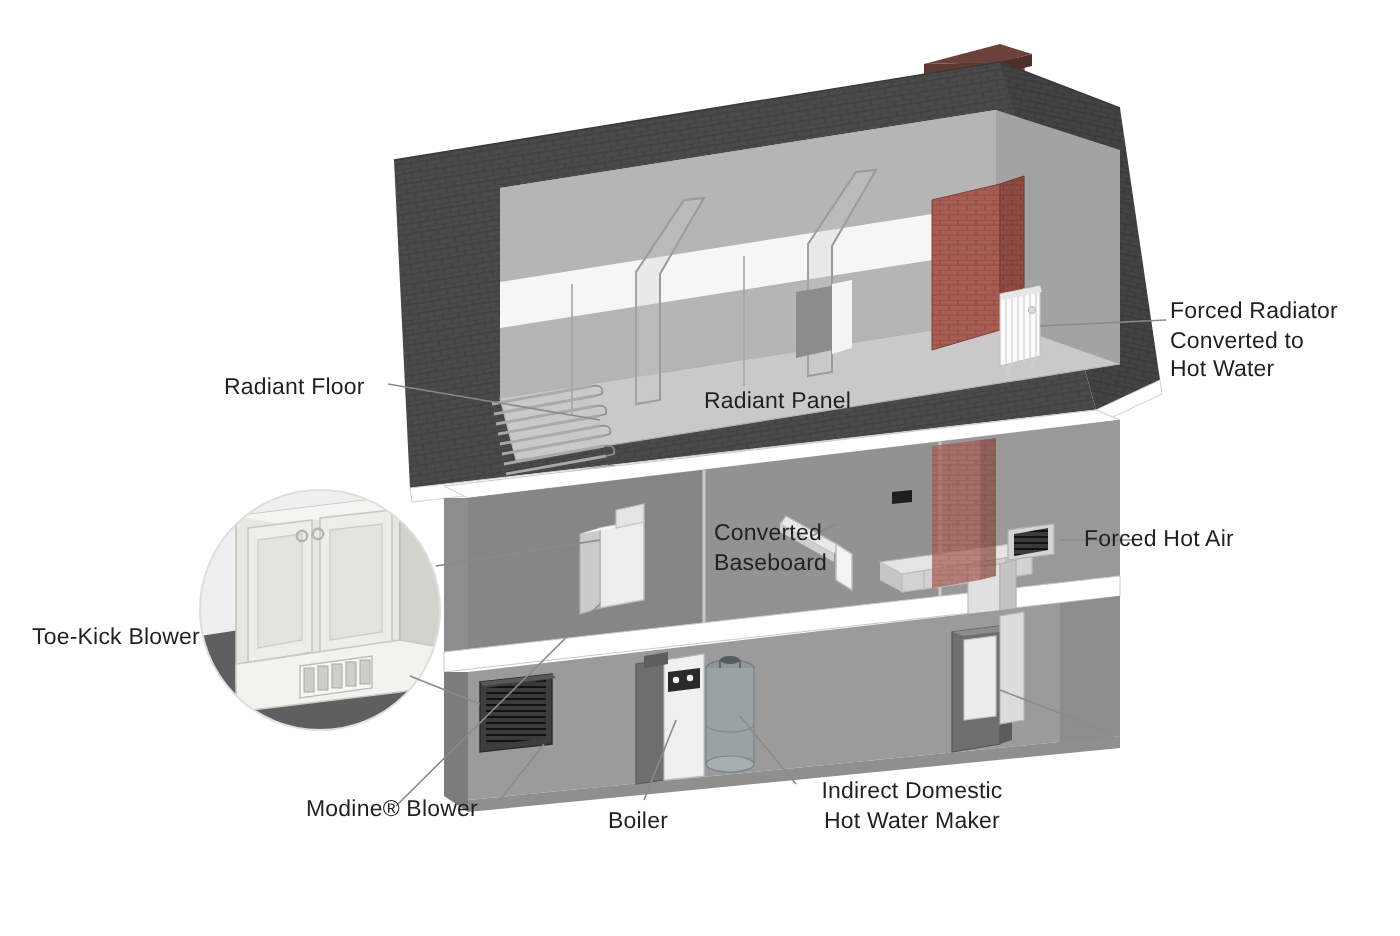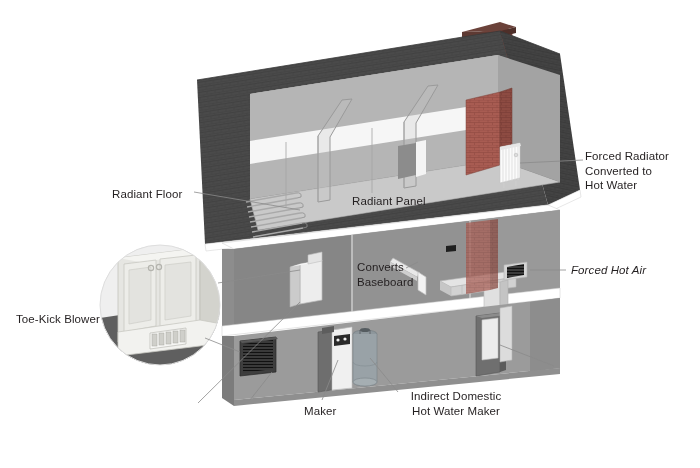--- a/index.html
+++ b/index.html
@@ -322,27 +322,28 @@
   </svg>
 
   <div class="lbl lbl-r" style="left:112px; top:187px; width:78px;">Radiant Floor</div>
 
   <div class="lbl lbl-l" style="left:352px; top:194px; width:90px;">Radiant Panel</div>
 
   <div class="lbl lbl-l" style="left:585px; top:149px; width:112px;">Forced Radiator
 Converted to
 Hot Water</div>
 
-  <div class="lbl lbl-l" style="left:357px; top:260px; width:80px;">Converts
+  <div class="lbl lbl-l" style="left:357px; top:260px; width:80px;">Converted
 Baseboard</div>
 
-  <div class="lbl lbl-l" style="left:571px; top:263px; width:92px;font-style:italic;">Forced Hot Air</div>
+  <div class="lbl lbl-l" style="left:542px; top:263px; width:92px;">Forced Hot Air</div>
 
   <div class="lbl lbl-l" style="left:16px; top:312px; width:100px;">Toe-Kick Blower</div>
 
 
-
-  <div class="lbl lbl-l" style="left:304px; top:404px; width:40px;">Maker</div>
+  <div class="lbl lbl-l" style="left:153px; top:398px; width:100px;">Modine® Blower</div>
+
+  <div class="lbl lbl-l" style="left:304px; top:404px; width:40px;">Boiler</div>
 
   <div class="lbl lbl-l" style="left:400px; top:389px; width:112px;text-align:center;">Indirect Domestic
 Hot Water Maker</div>
 
 </div>
 
 </body></html>

